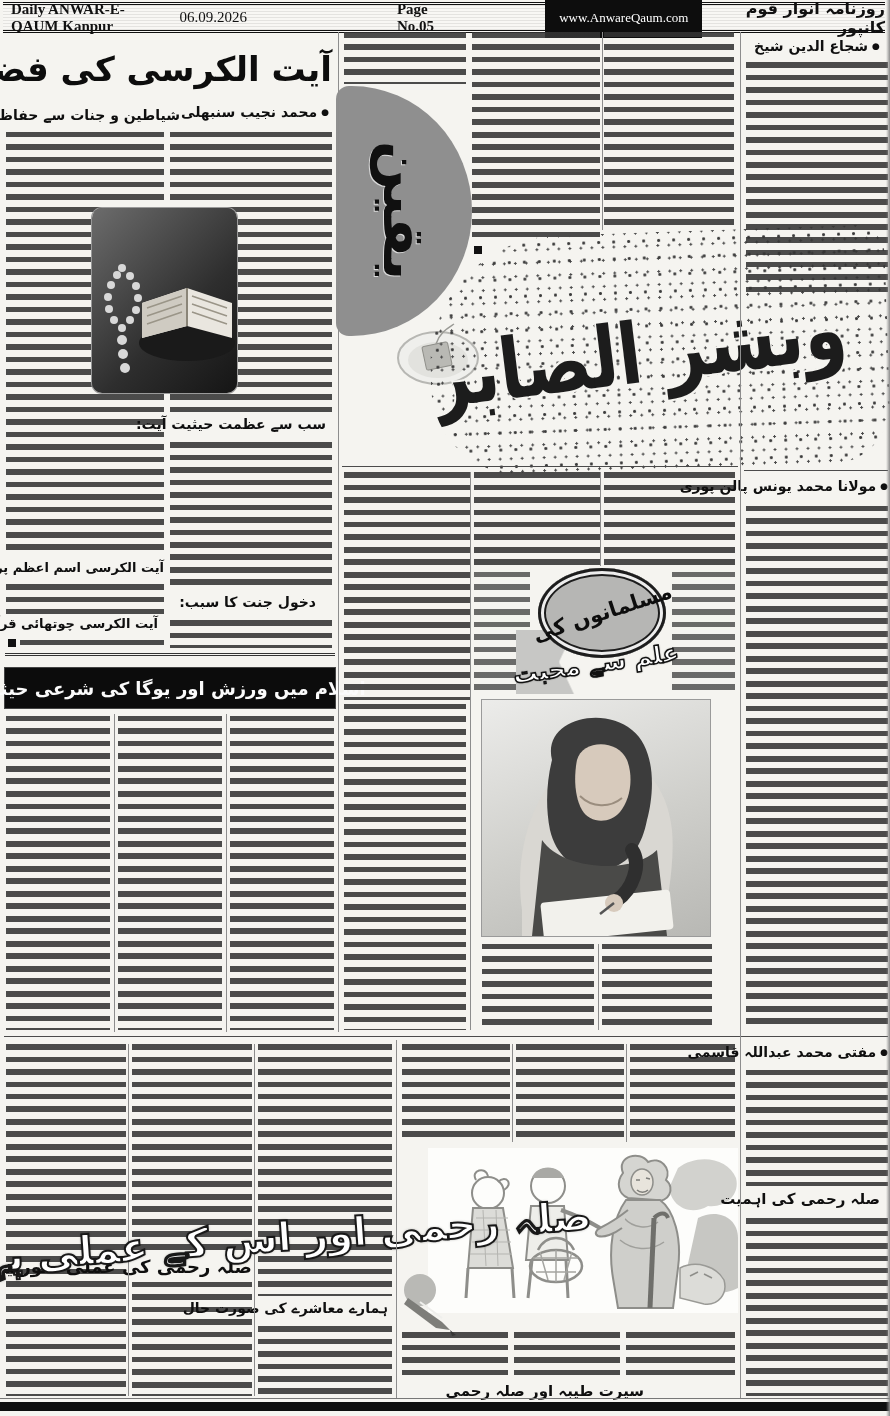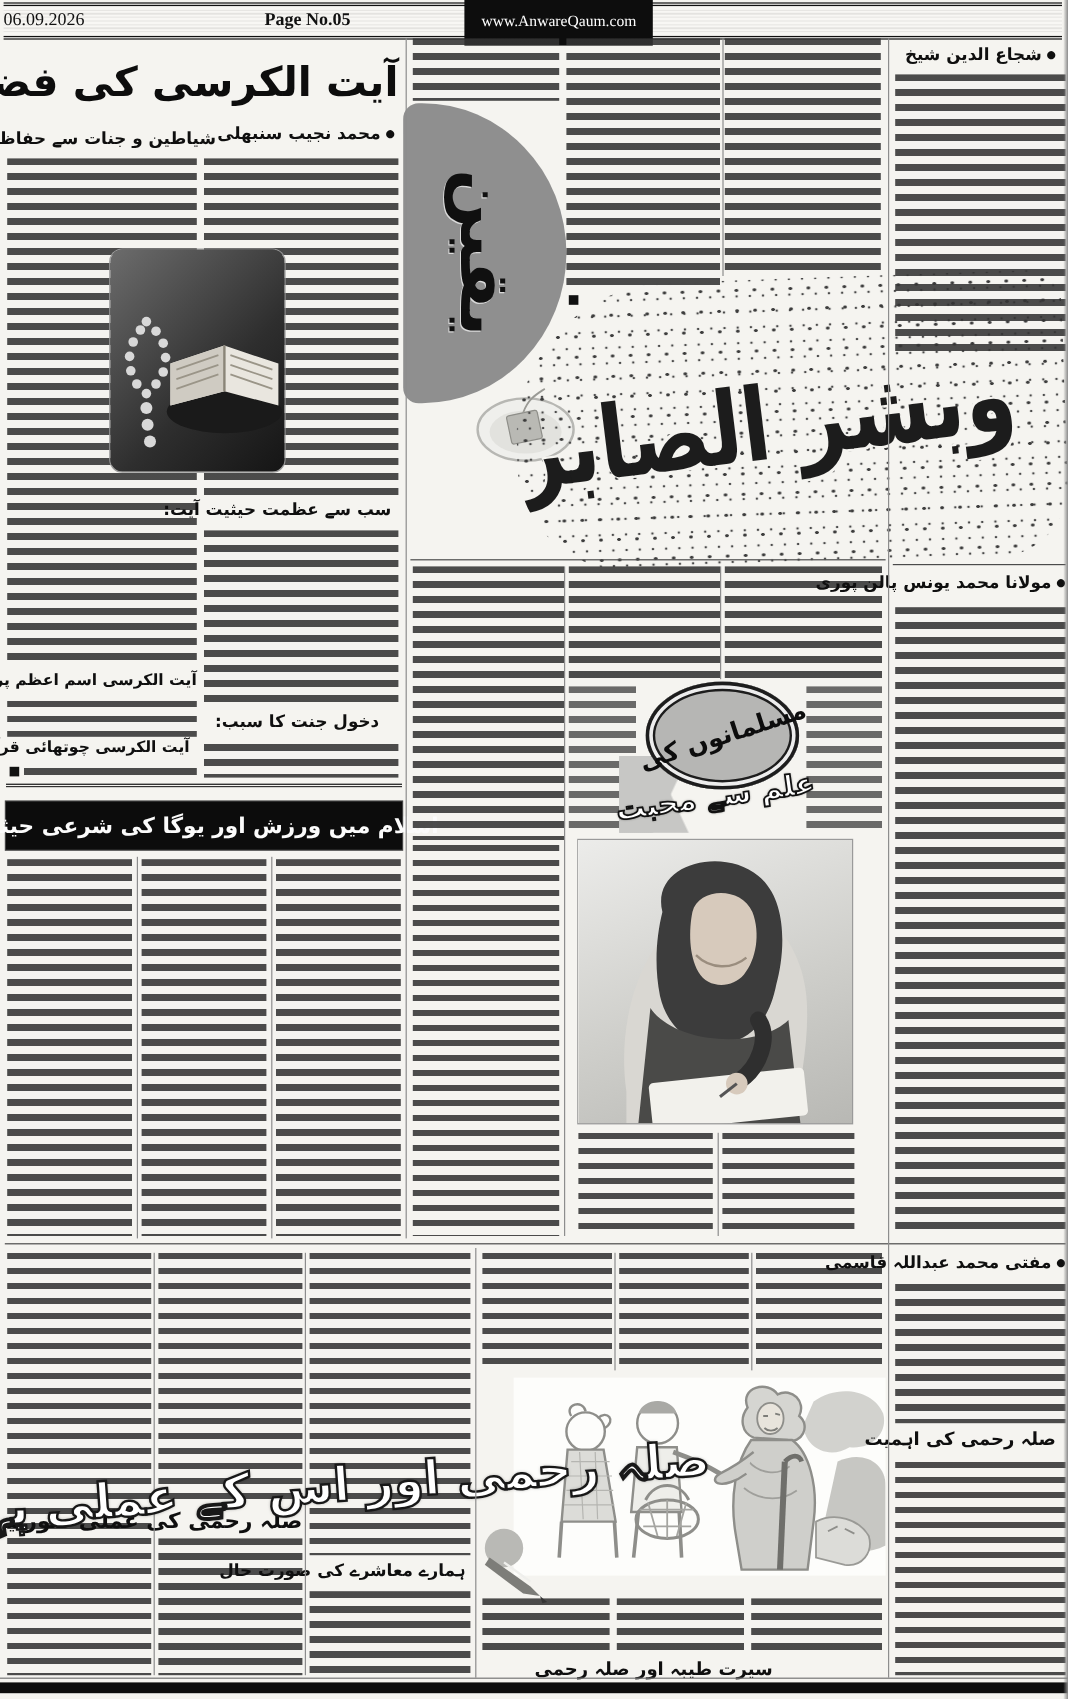--- a/index.html
+++ b/index.html
@@ -85,23 +85,25 @@
     -webkit-text-stroke:2px #181818;text-shadow:0 0 3px rgba(0,0,0,.55);
     transform:rotate(-4deg);
   }
   .photo{box-shadow:0 0 0 1px #9a9a9a;overflow:hidden;}
   .edge-shade{background:linear-gradient(to left,#8b8b8b,rgba(0,0,0,0));}
 </style>
 </head>
 <body>
 
 <div class="abs hdr" style="left:3px;top:2px;width:882px;height:25px;">
+  <span style="padding:0 8px;font-weight:bold;">Daily ANWAR-E-QAUM Kanpur</span>
   <span>06.09.2026</span>
   <span style="margin-left:150px;font-weight:bold;">Page No.05</span>
   <span style="margin-left:95px;background:#0d0d0d;color:#fff;padding:12px 14px;font-size:13px;">www.AnwareQaum.com</span>
+  <span class="urdu" style="margin-left:40px;font-weight:bold;font-size:16px;font-family:'DejaVu Sans',sans-serif;">روزنامہ انوار قوم کانپور</span>
 </div>
 
 <div class="abs urdu headline-xl" style="left:8px;top:36px;width:324px;height:66px;font-size:34px;line-height:66px;">آیت الکرسی کی فضیلت</div>
 <div class="abs urdu byline" style="left:180px;top:104px;width:150px;font-size:14px;"><span class="dot">●</span><span>محمد نجیب سنبھلی</span></div>
 <div class="abs urdu subhead" style="left:30px;top:107px;width:150px;font-size:14px;">شیاطین و جنات سے حفاظت:</div>
 
 <div class="abs sim" style="left:6px;top:132px;width:158px;height:424px;"></div>
 <div class="abs urdu subhead" style="left:6px;top:560px;width:158px;font-size:13px;">آیت الکرسی اسم اعظم پر مشتمل:</div>
 <div class="abs sim" style="left:6px;top:584px;width:158px;height:30px;"></div>
 <div class="abs urdu subhead" style="left:12px;top:616px;width:146px;font-size:13px;">آیت الکرسی چوتھائی قرآن:</div>

